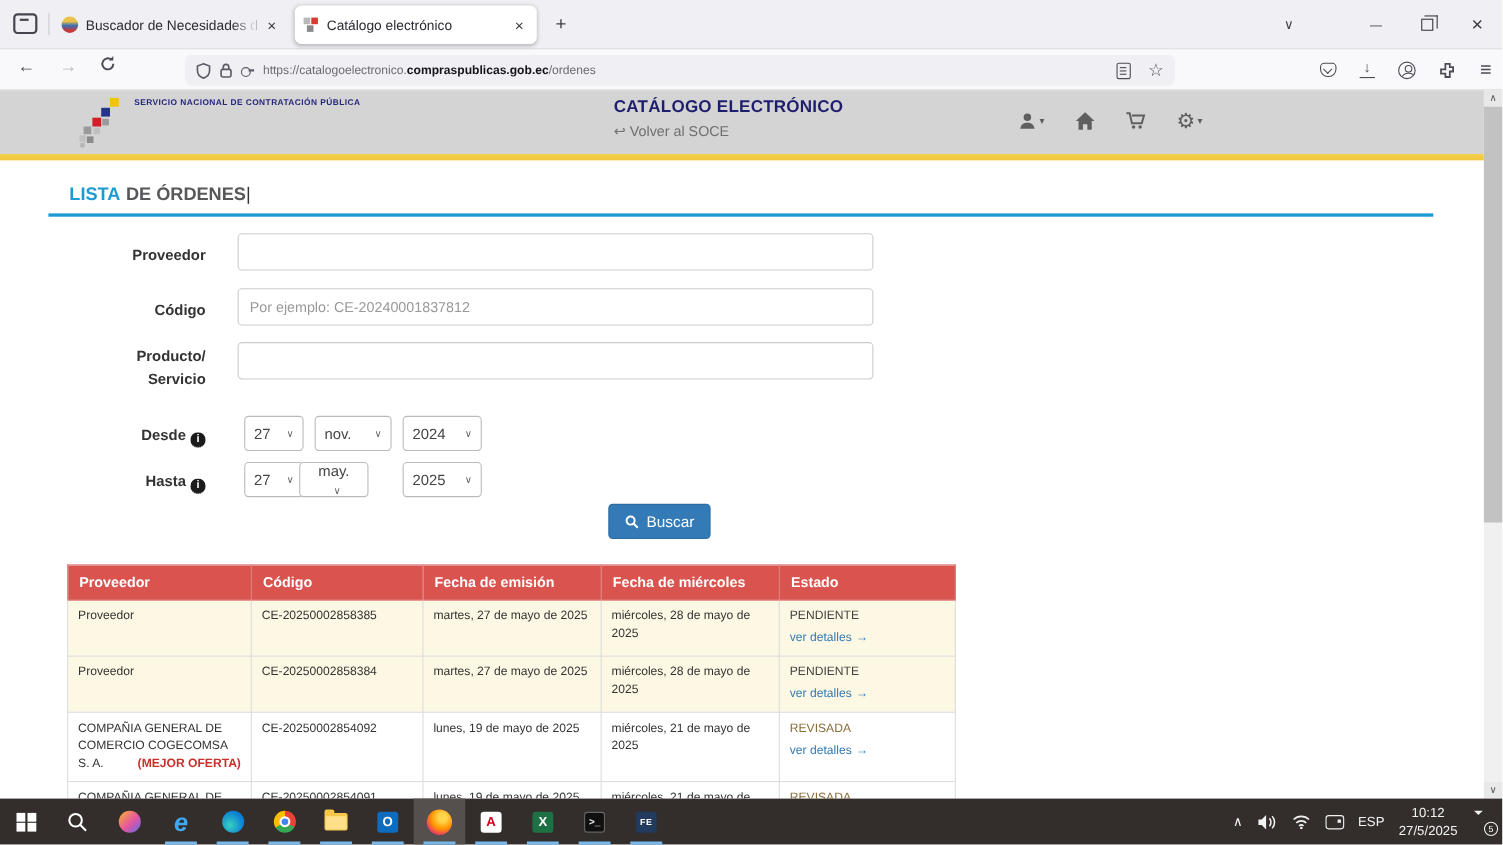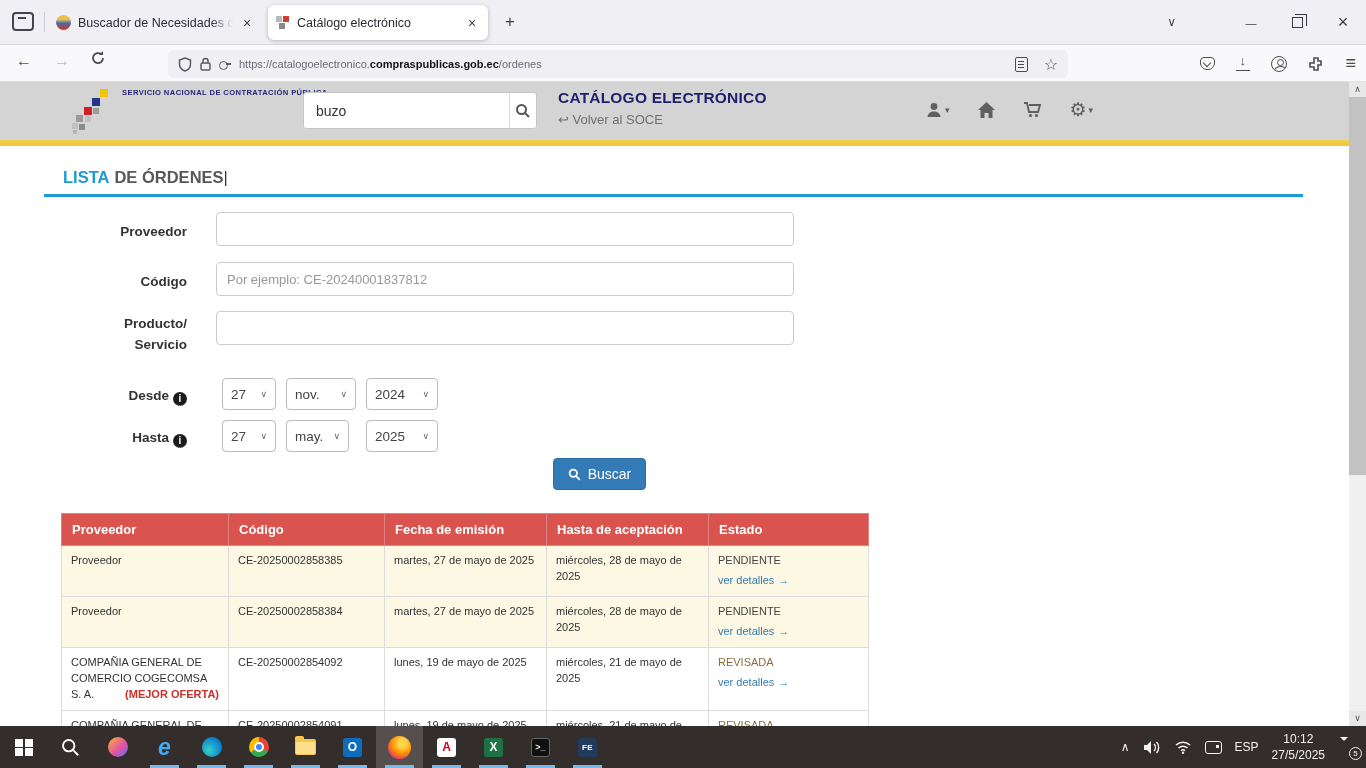--- a/index.html
+++ b/index.html
@@ -237,29 +237,20 @@
         <rect x="13" y="29" width="6" height="6" fill="#c0c0c0"></rect>
         <rect x="0" y="36" width="6" height="6" fill="#c0c0c0"></rect>
         <rect x="7" y="37" width="6" height="6" fill="#8b8b8b"></rect>
         <rect x="1" y="43" width="4" height="4" fill="#b5b5b5"></rect>
       </svg>
       <div class="logo-txt">
         <div class="logo-tag">SERVICIO NACIONAL DE CONTRATACIÓN PÚBLICA</div>
       </div>
     </div>
 
-    <div class="searchbox">
-      <input value="buzo" style="">
-      <span class="btn">
-        <svg width="16" height="16" viewBox="0 0 16 16">
-            <circle cx="6.5" cy="6.5" r="4.5" fill="none" stroke="#555" stroke-width="2"></circle>
-            <path d="m10 10 4 4" stroke="#555" stroke-width="2"></path>
-          </svg>
-      </span>
-    </div>
 
     <div class="sitetitle">
       <h1>CATÁLOGO ELECTRÓNICO</h1>
       <div class="volver">
         <span>↩</span>
         <span>Volver al SOCE</span>
       </div>
     </div>
 
     <div class="hdr-icons">
@@ -322,21 +313,21 @@
       <div class="selbox" style="left:322px; top:232px; width:72px;">
           <span class="v">2024</span>
           <span class="c">∨</span>
         </div>
 
       <div class="flabel" style="top:282px;"><span>Hasta</span><span class="infoic">i</span></div>
       <div class="selbox" style="left:178px; top:274px; width:54px;">
           <span class="v">27</span>
           <span class="c">∨</span>
         </div>
-      <div class="selbox" style="left:242px; top:274px; width:63px;">
+      <div class="selbox" style="left:228px; top:274px; width:63px;flex-direction:column;">
           <span class="v">may.</span>
           <span class="c">∨</span>
         </div>
       <div class="selbox" style="left:322px; top:274px; width:72px;">
           <span class="v">2025</span>
           <span class="c">∨</span>
         </div>
 
       <div class="buscar">
         <svg width="13" height="13" viewBox="0 0 16 16">
@@ -352,21 +343,21 @@
             <col style="width:156px">
             <col style="width:162px">
             <col style="width:162px">
             <col style="width:160px">
           </colgroup>
         <thead>
           <tr>
             <th>Proveedor</th>
             <th>Código</th>
             <th>Fecha de emisión</th>
-            <th>Hasta de aceptación</th>
+            <th>Fecha de miércoles</th>
             <th>Estado</th>
           </tr>
         </thead>
         <tbody>
           <tr class="cream" style="height:45px;">
             <td>Proveedor</td>
             <td>CE-20250002858385</td>
             <td>martes, 27 de mayo de 2025</td>
             <td>miércoles, 28 de mayo de 2025</td>
             <td>

